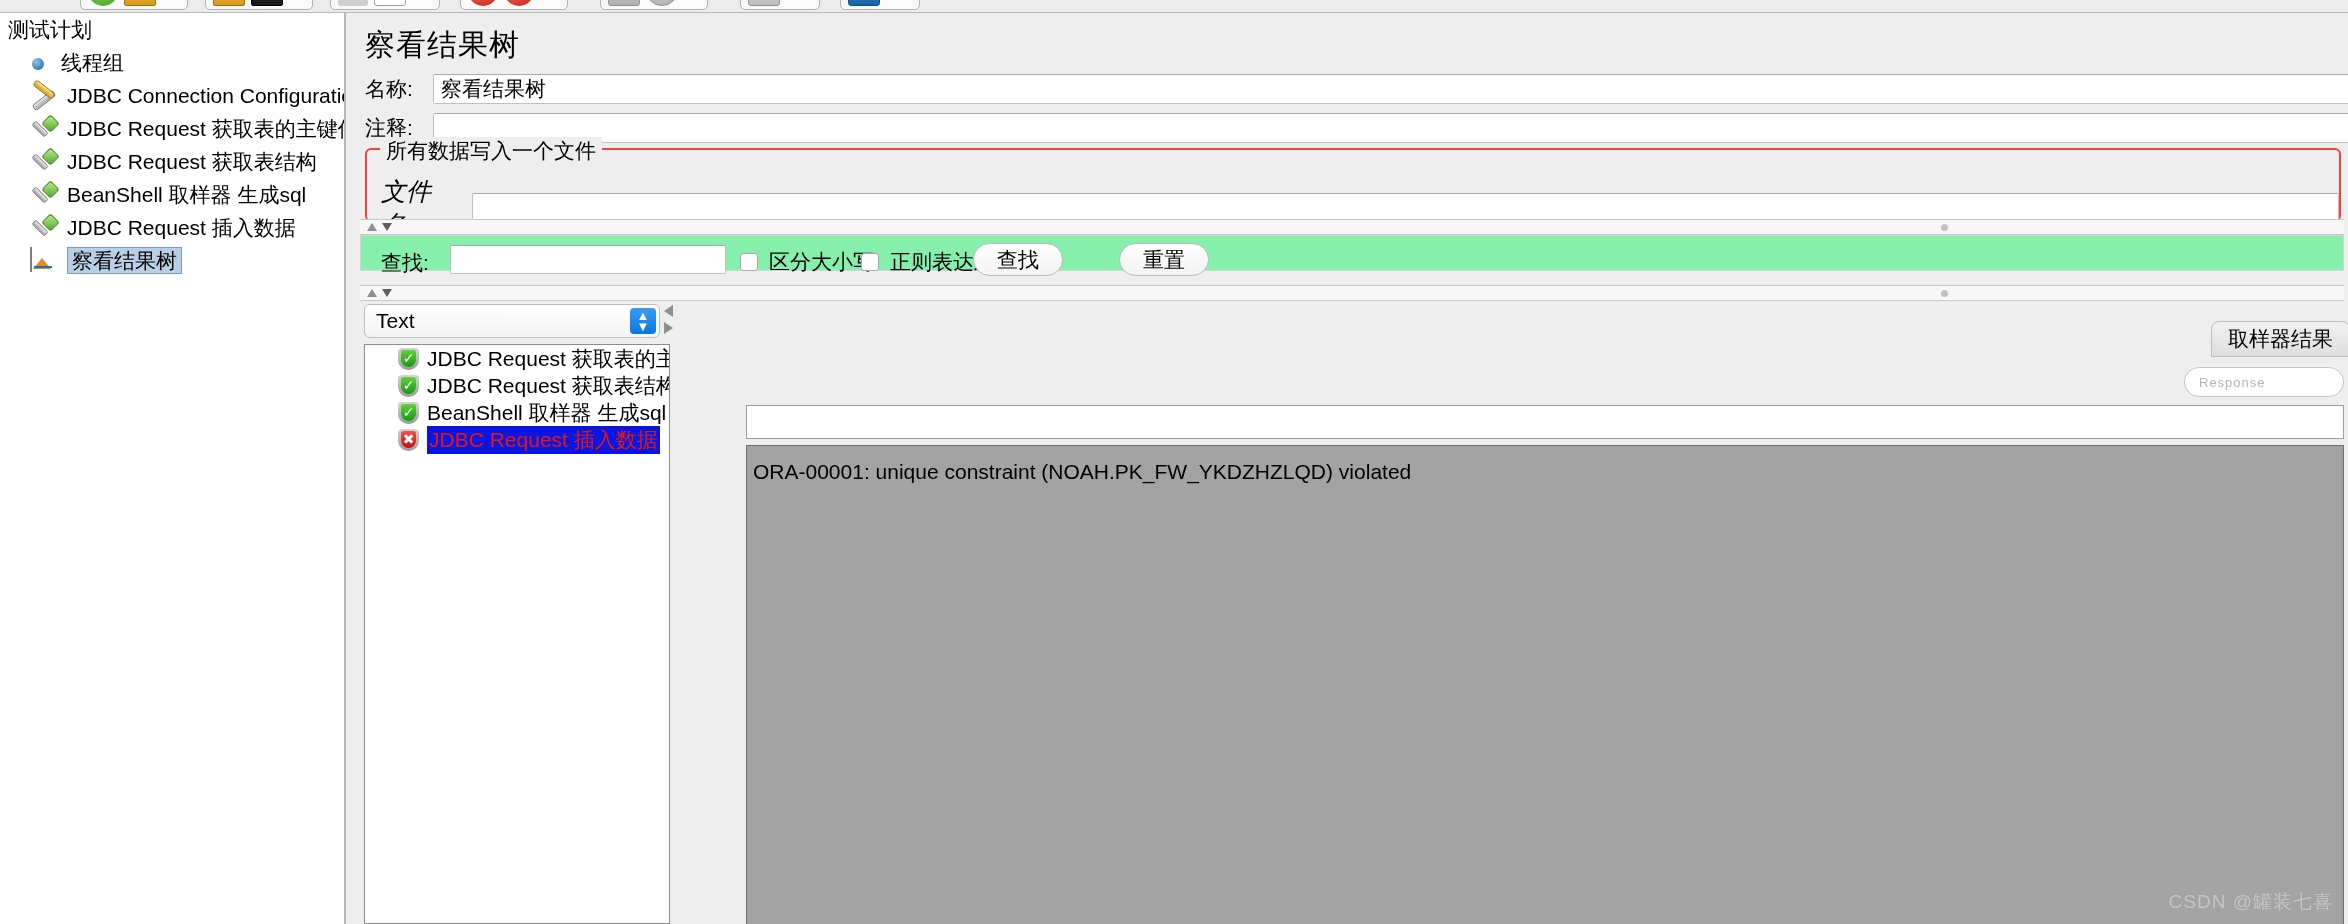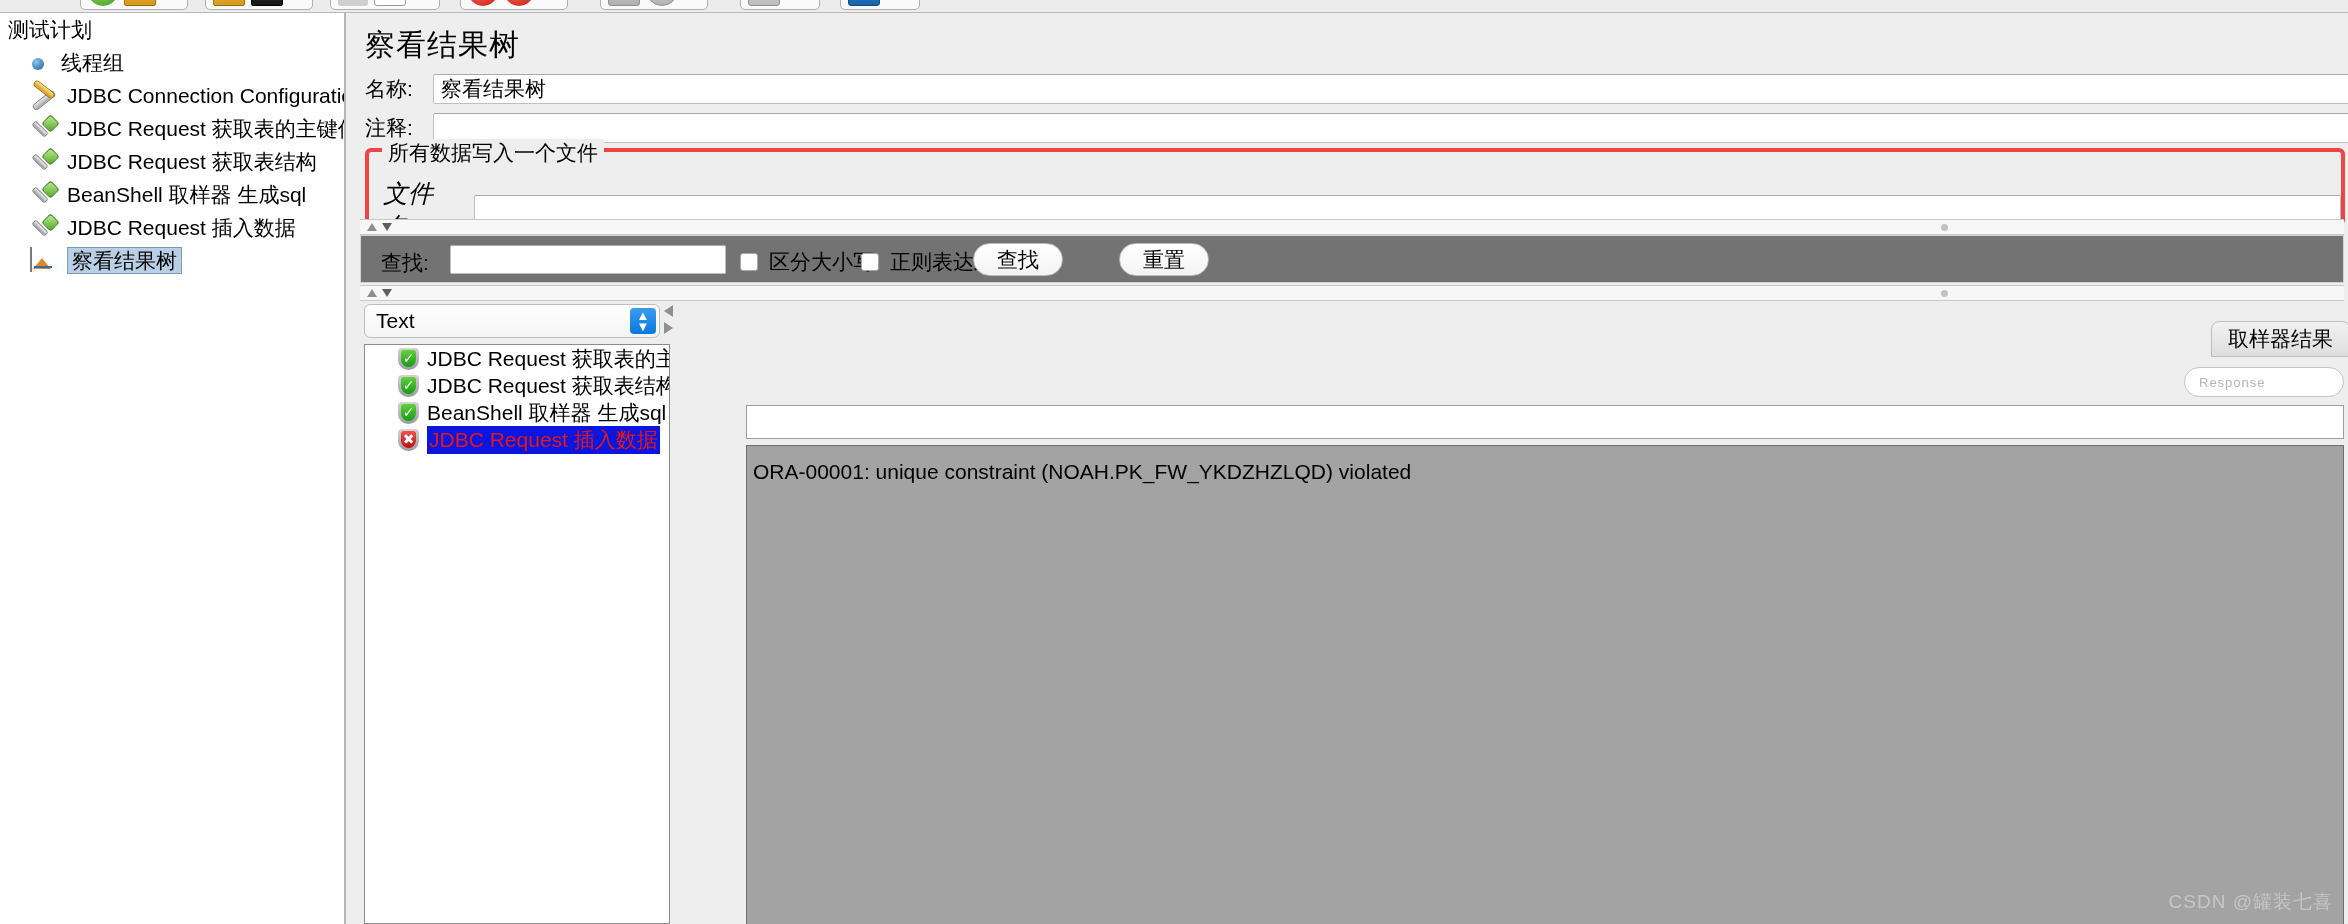--- a/index.html
+++ b/index.html
@@ -211,21 +211,21 @@
   #name-row { top: 60px; }
   #name-field { width: 1921px; }
   #comment-row { top: 99px; }
   #comment-field { width: 1921px; }
 
   
   #filegroup {
     position: absolute;
     left: 19px; top: 135px;
     width: 1972px; height: 70px;
-    border: 4px solid #ef4444;
+    border: 2px solid #ef4444;
     border-radius: 6px;
   }
   #filegroup-title {
     position: absolute;
     left: 13px; top: -13px;
     background: #eeeeee;
     padding: 0 6px;
     font-size: 21px;
   }
   #filename-row {
@@ -271,22 +271,22 @@
     border-radius: 50%;
     background: #c2c2c2;
   }
   #splitter1 { top: 206px; }
   #splitter2 { top: 272px; }
 
   
   #searchbar {
     position: absolute;
     left: 14px; top: 222px;
-    width: 1984px; height: 48px;
-    background: #737373;
+    width: 1984px; height: 36px;
+    background: #86efac;
     border: 1px solid #d5d5d5;
     box-sizing: border-box;
   }
   #search-label {
     position: absolute;
     left: 20px; top: 13px;
     font-size: 21px;
   }
   #search-field {
     position: absolute;

